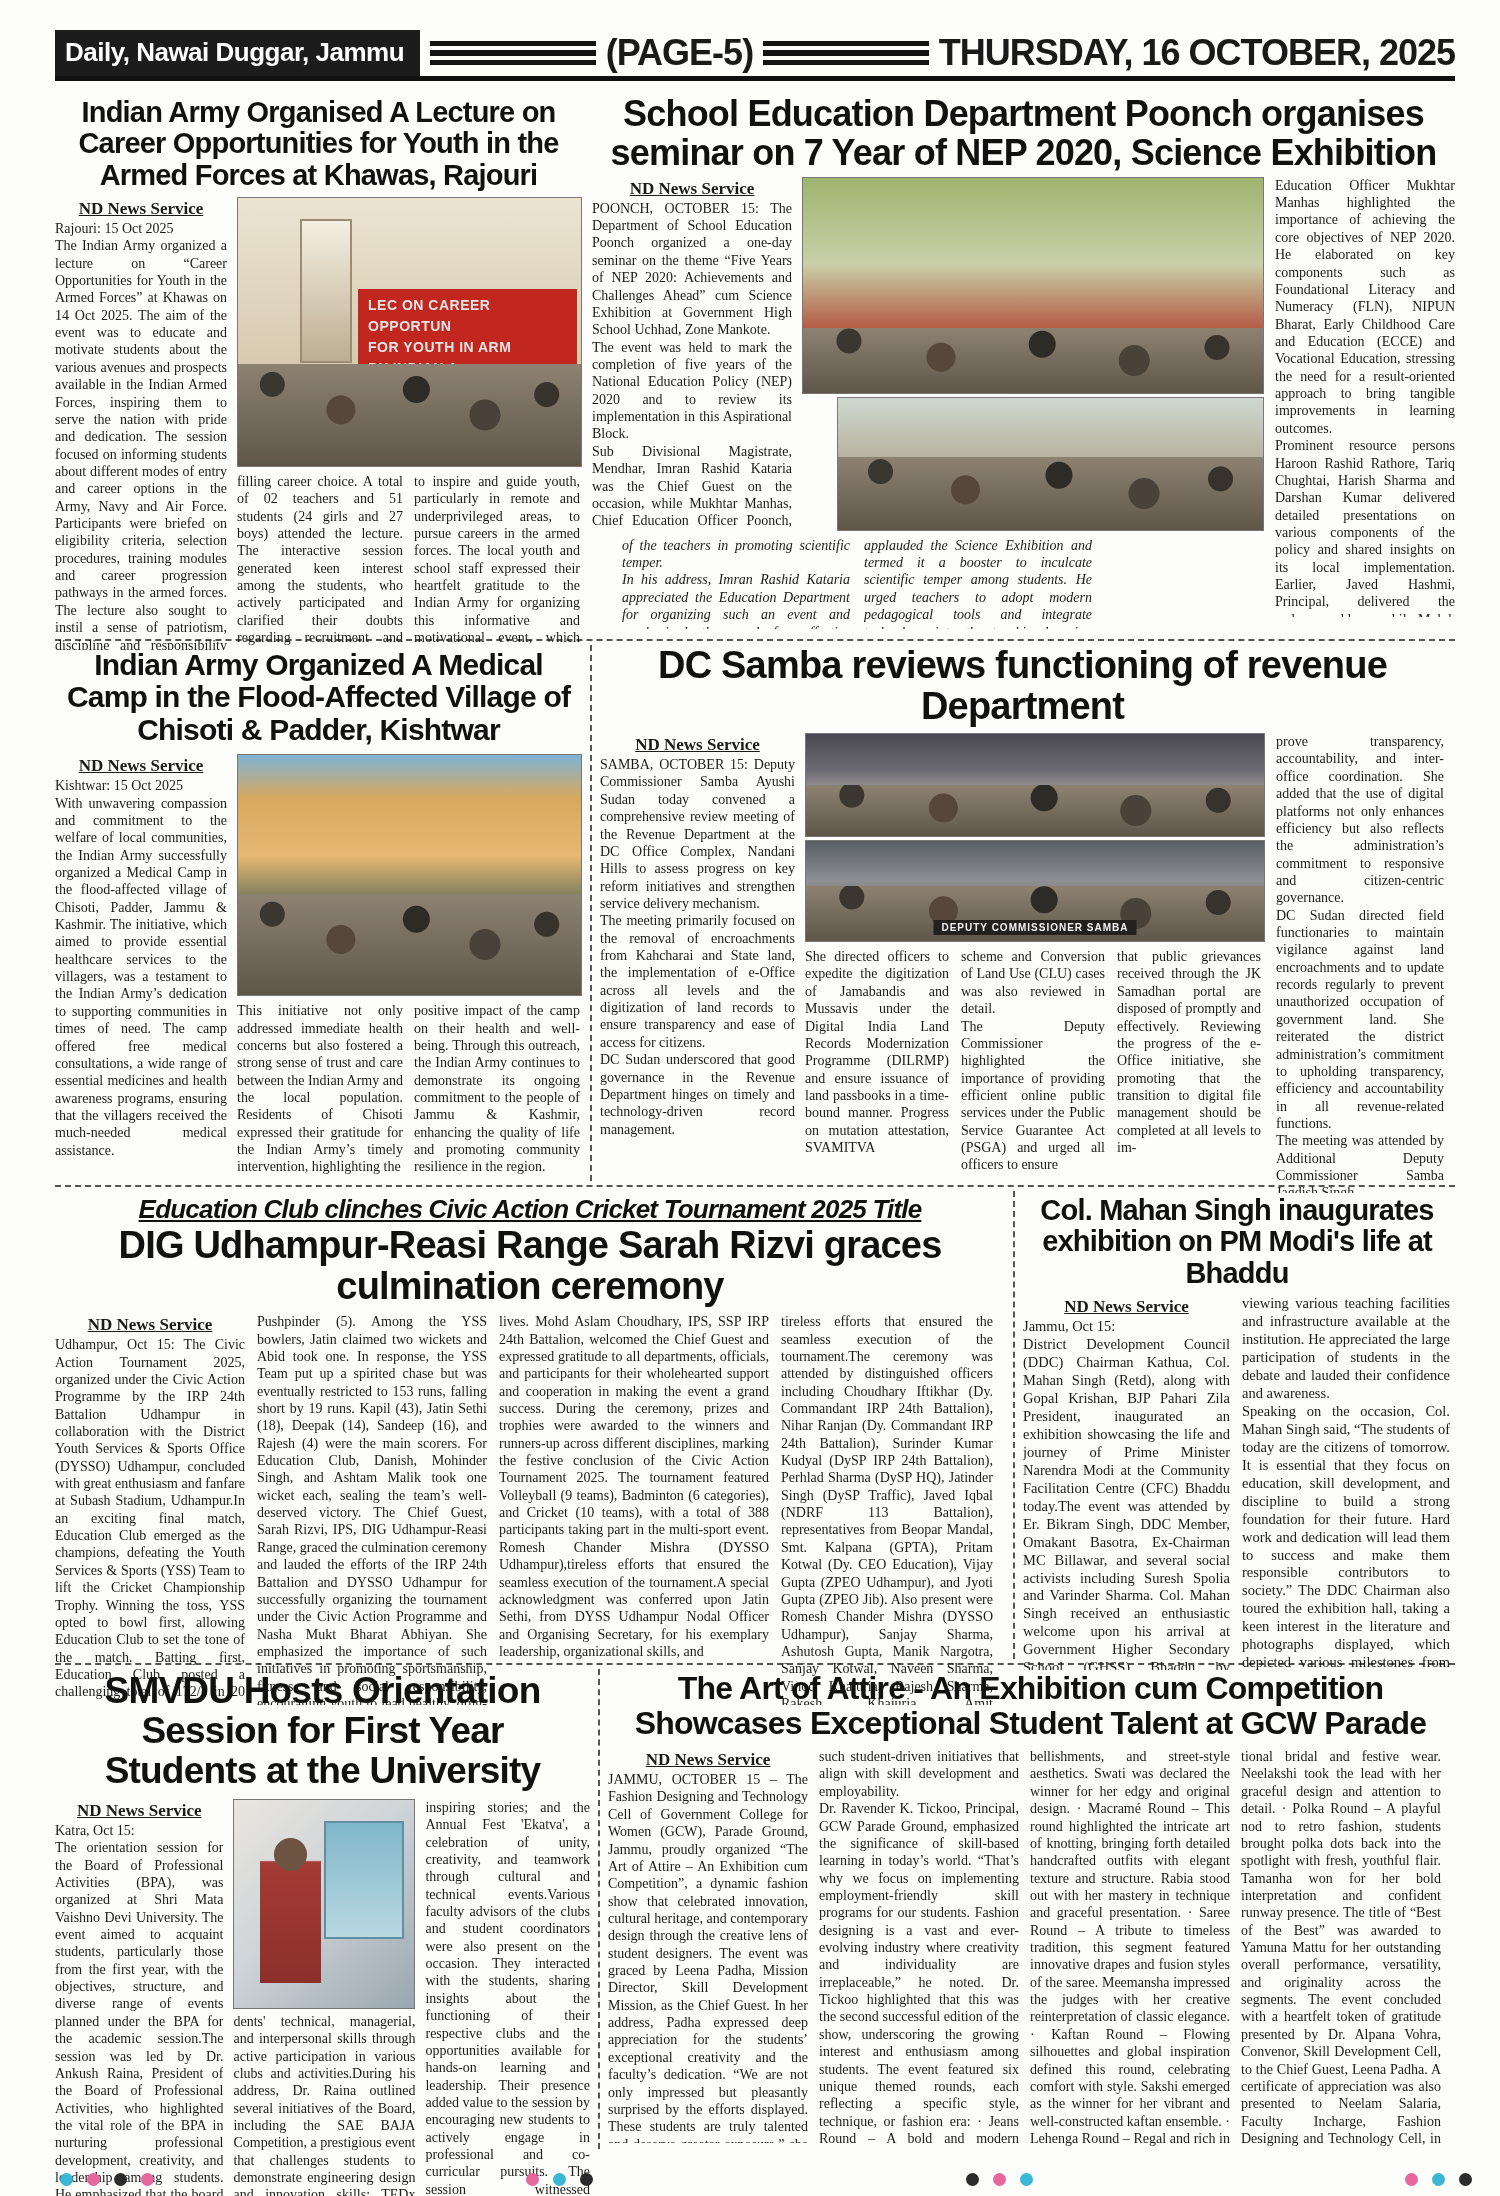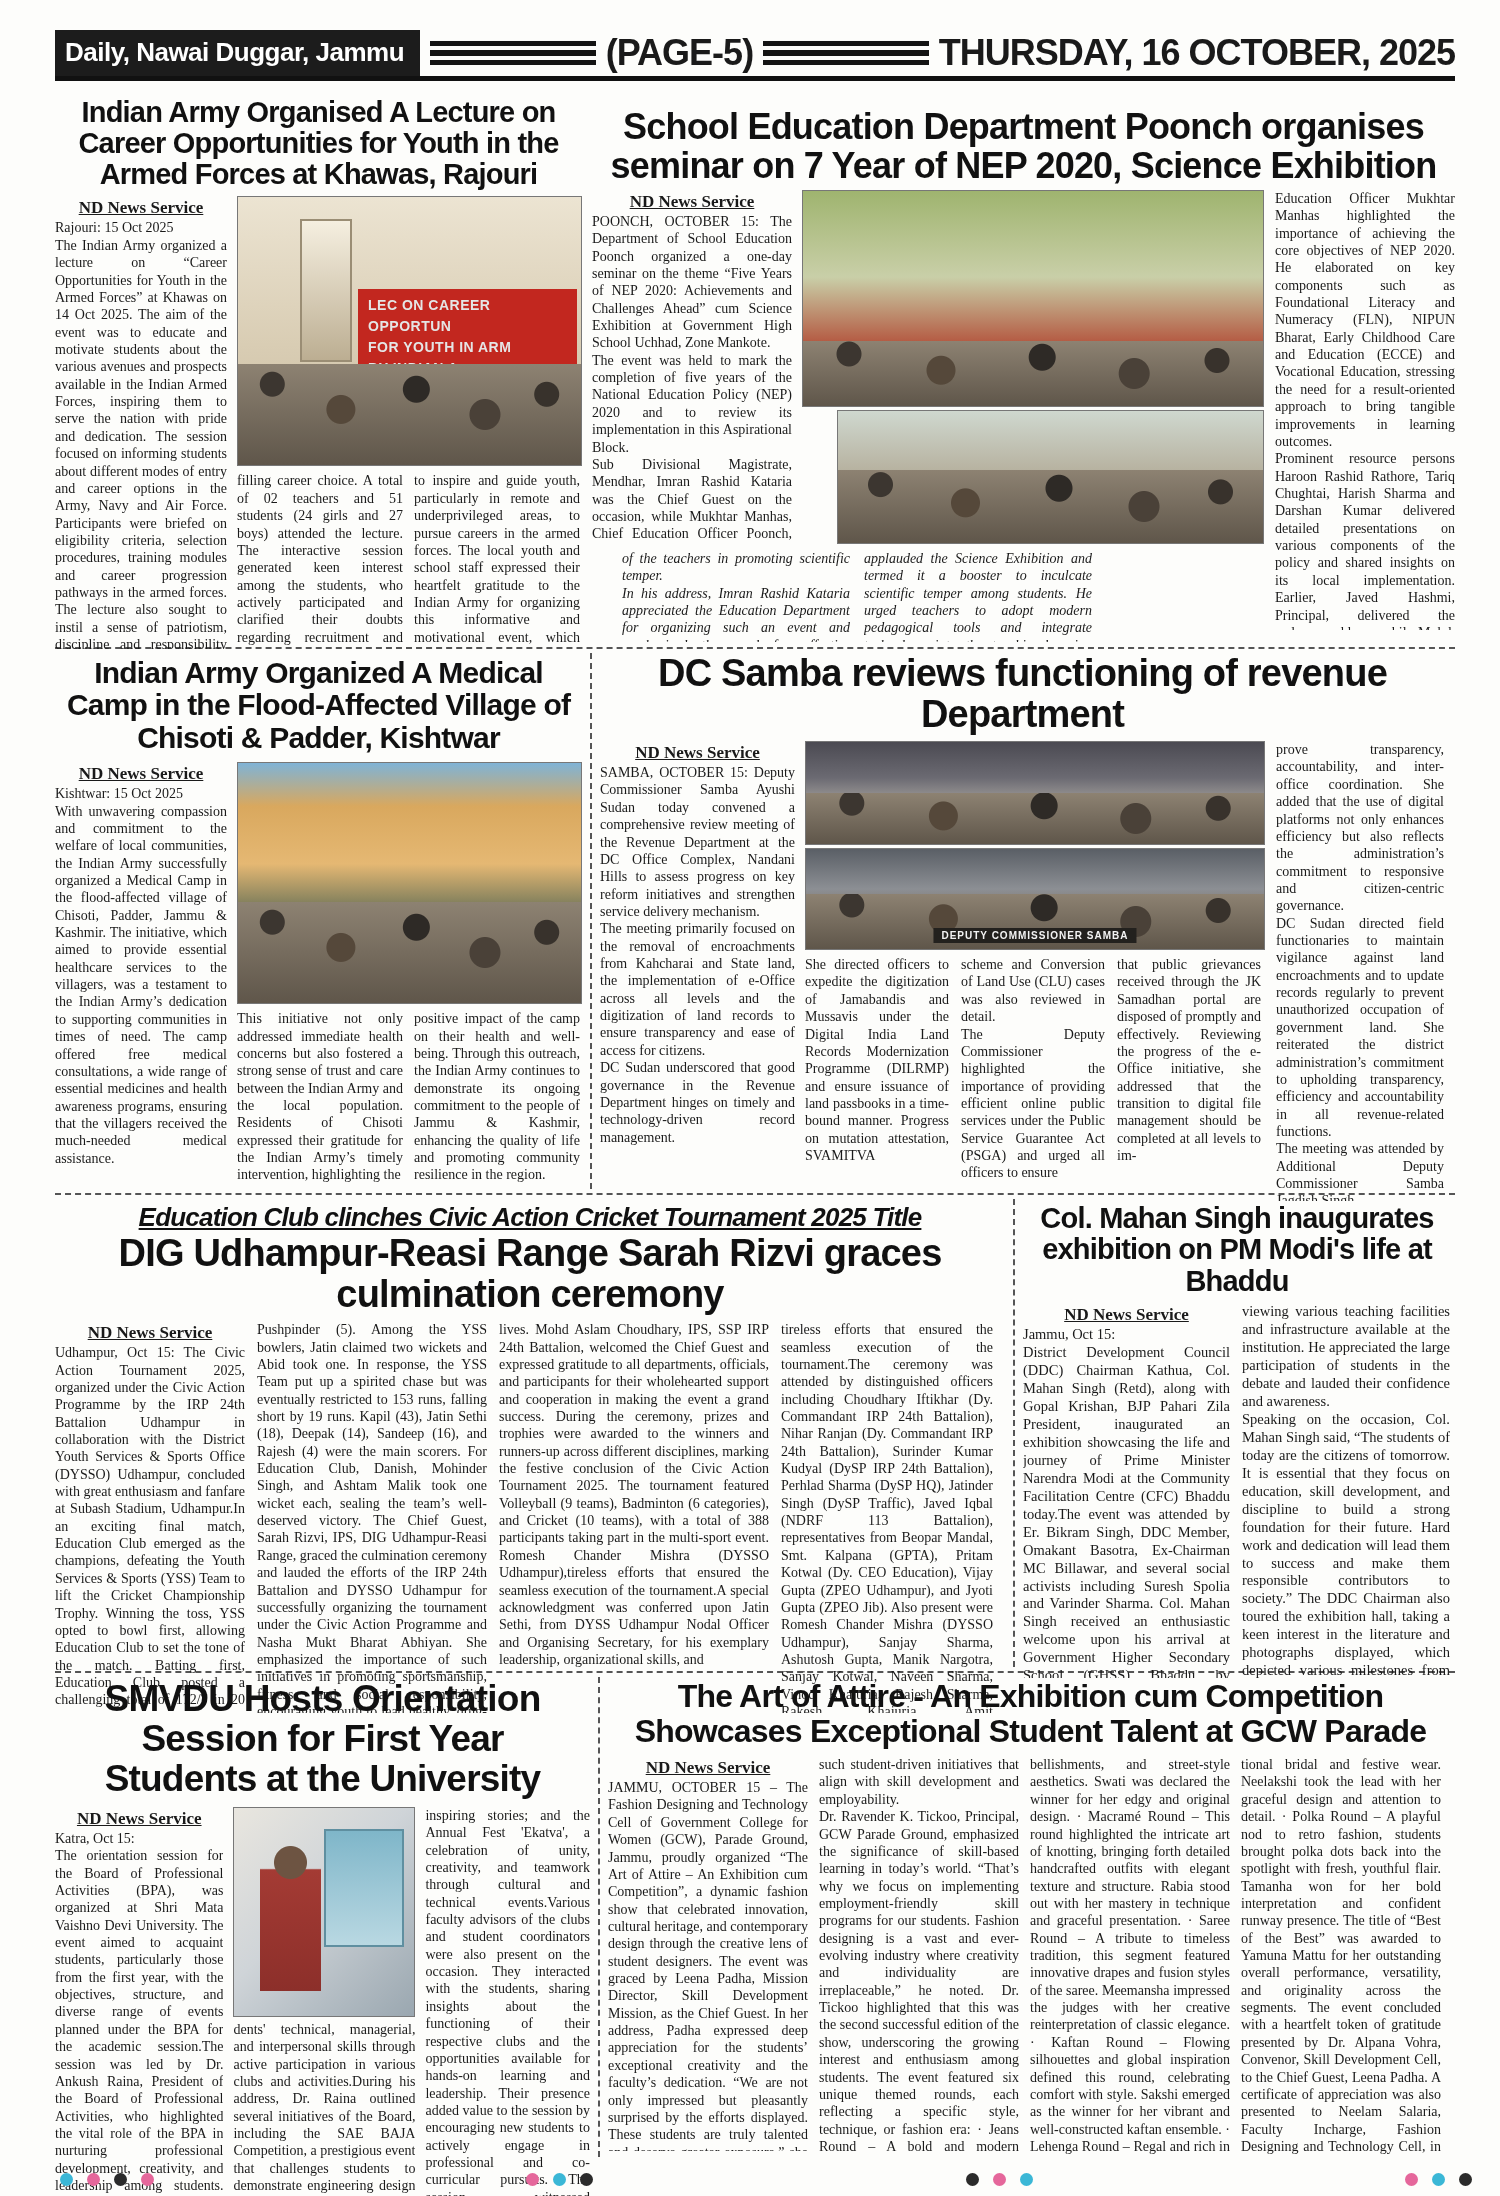--- a/index.html
+++ b/index.html
@@ -50,21 +50,21 @@
   <div class="inner">
 
     <div class="masthead">
       <div class="mast-box">Daily, Nawai Duggar, Jammu</div>
       <div class="stripes"></div>
       <div class="mast-page">(PAGE-5)</div>
       <div class="stripes"></div>
       <div class="mast-date">THURSDAY, 16 OCTOBER, 2025</div>
     </div>
 
-    <div class="row" style="margin-top:22px;height:540px;align-items:center;">
+    <div class="row" style="margin-top:14px;height:540px;">
 
       <div style="width:527px;">
         <div class="hl" style="font-size:29px;padding:2px 6px 6px;">Indian Army Organised A Lecture on Career Opportunities for Youth in the Armed Forces at Khawas, Rajouri</div>
         <div class="row" style="height:455px;">
           <div style="width:172px;">
             <div class="byline">ND News Service</div>
             <div class="bodycol" style="height:430px;">Rajouri: 15 Oct 2025
 The Indian Army organized a lecture on “Career Opportunities for Youth in the Armed Forces” at Khawas on 14 Oct 2025. The aim of the event was to educate and motivate students about the various avenues and prospects available in the Indian Armed Forces, inspiring them to serve the nation with pride and dedication. The session focused on informing students about different modes of entry and career options in the Army, Navy and Air Force. Participants were briefed on eligibility criteria, selection procedures, training modules and career progression pathways in the armed forces. The lecture also sought to instil a sense of patriotism, discipline and responsibility among the youth, encouraging them to view military service as a noble and ful-</div>
           </div>
           <div style="width:345px;margin-left:10px;">
@@ -157,21 +157,21 @@
               <div class="crowd" style="height:50%;"></div>
             </div>
             <div class="ph" style="width:458px;height:100px;margin-top:3px;background:linear-gradient(180deg,#5a5f66 0%,#8c8f94 40%,#7b6a55 75%,#5d5042 100%);">
               <div class="crowd" style="height:55%;"></div>
               <div class="nameplate">DEPUTY COMMISSIONER SAMBA</div>
             </div>
             <div class="row" style="margin-top:6px;">
               <div class="bodycol" style="width:144px;height:250px;">She directed officers to expedite the digitization of Jamabandis and Mussavis under the Digital India Land Records Modernization Programme (DILRMP) and ensure issuance of land passbooks in a time-bound manner. Progress on mutation attestation, SVAMITVA</div>
               <div class="bodycol" style="width:144px;height:250px;margin-left:12px;">scheme and Conversion of Land Use (CLU) cases was also reviewed in detail.
 The Deputy Commissioner highlighted the importance of providing efficient online public services under the Public Service Guarantee Act (PSGA) and urged all officers to ensure</div>
-              <div class="bodycol" style="width:144px;height:250px;margin-left:12px;">that public grievances received through the JK Samadhan portal are disposed of promptly and effectively. Reviewing the progress of the e-Office initiative, she addressed that the transition to digital file management should be completed at all levels to im-</div>
+              <div class="bodycol" style="width:144px;height:250px;margin-left:12px;">that public grievances received through the JK Samadhan portal are disposed of promptly and effectively. Reviewing the progress of the e-Office initiative, she promoting that the transition to digital file management should be completed at all levels to im-</div>
             </div>
           </div>
           <div class="bodycol" style="width:168px;height:460px;margin-left:11px;">prove transparency, accountability, and inter-office coordination. She added that the use of digital platforms not only enhances efficiency but also reflects the administration’s commitment to responsive and citizen-centric governance.
 DC Sudan directed field functionaries to maintain vigilance against land encroachments and to update records regularly to prevent unauthorized occupation of government land. She reiterated the district administration’s commitment to upholding transparency, efficiency and accountability in all revenue-related functions.
 The meeting was attended by Additional Deputy Commissioner Samba Jagdish Singh.</div>
         </div>
       </div>
     </div>
 
     <div class="hsep"></div>

